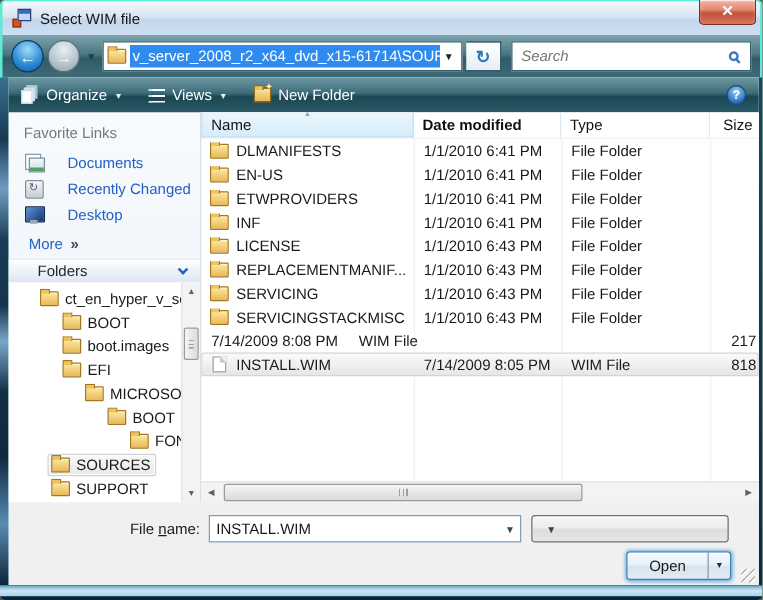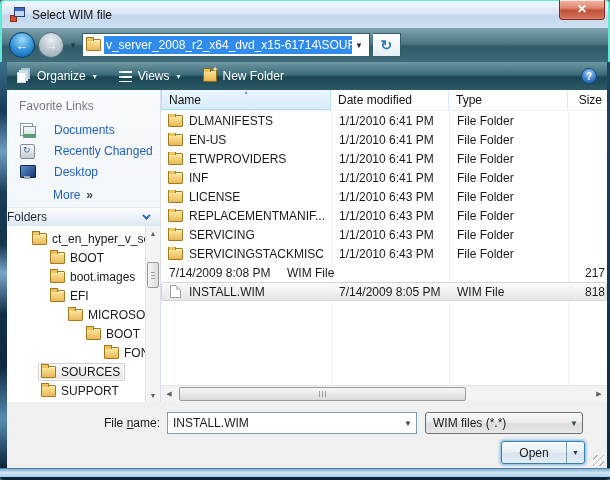--- a/index.html
+++ b/index.html
@@ -88,25 +88,25 @@
   .fav-icon { width:16px; height:14px; position:relative; flex:0 0 16px; }
   .documents-icon::before { content:''; position:absolute; left:1px; top:0; width:11px; height:11px; background:#fff; border:1px solid #8a9aa8; }
   .documents-icon::after { content:''; position:absolute; left:4px; top:3px; width:11px; height:10px;
     background:linear-gradient(#f4f8fa,#cfdde4); border:1px solid #78909e; box-shadow:inset 0 -3px 0 #4fa368; }
   .recently-changed-icon::before { content:''; position:absolute; left:1px; top:0; width:13px; height:13px;
     background:linear-gradient(#f6f7f8,#c6ccd3); border:1px solid #868d96; border-radius:2px; }
   .recently-changed-icon::after { content:'↻'; position:absolute; left:4px; top:1px; font-size:9px; color:#45688c; }
   .desktop-icon::before { content:''; position:absolute; left:1px; top:0; width:14px; height:11px;
     background:linear-gradient(135deg,#5b95d6,#16336e); border:1px solid #0d2347; border-radius:1px; }
   .desktop-icon::after { content:''; position:absolute; left:5px; top:11px; width:6px; height:3px; background:#9aa7b5; }
-  .more-row { padding:5px 0 5px 46px; color:#2360c5; display:flex; gap:6px; align-items:center; cursor:default; }
+  .more-row { padding:5px 0 5px 16px; color:#2360c5; display:flex; gap:6px; align-items:center; cursor:default; }
   .more-arrow { color:#3c4a58; font-weight:bold; letter-spacing:-1px; }
 
   .folders-band { height:19px; flex:0 0 19px; background:linear-gradient(#fdfefe,#dde7f2);
-    border-top:1px solid #e6ecf3; display:flex; align-items:center; padding-left:0; color:#1f2530; cursor:default; }
+    border-top:1px solid #e6ecf3; display:flex; align-items:center; padding-left:23px; color:#1f2530; cursor:default; }
   .folders-chevron { margin-left:auto; margin-right:12px; width:6px; height:6px;
     border-right:2px solid #2360c5; border-bottom:2px solid #2360c5; transform:rotate(45deg) translateY(-2px); }
 
   .tree-wrap { flex:1; min-height:0; background:#fff; display:flex; overflow:hidden; }
   .tree { flex:1; padding-top:3px; overflow:hidden; }
   .tree-item { height:19px; display:flex; align-items:center; white-space:nowrap; cursor:default; }
   .tree-node { display:inline-flex; align-items:center; gap:5px; padding:1px 4px 1px 2px; border:1px solid transparent; }
   .tree-node.selected { background:linear-gradient(#f8f8f8,#e7e7e7); border-color:#d2d2d2; border-radius:2px;
     box-shadow:inset 0 0 0 1px #fcfcfc; }
 
@@ -128,21 +128,21 @@
   .tree-scroll .sb-thumb { position:absolute; top:22px; left:1px; right:1px; height:26px;
     background:linear-gradient(90deg,#f4f4f4,#dcdcdc); border:1px solid #9a9a9a; border-radius:2px; }
   .tree-scroll .sb-thumb::after { content:''; position:absolute; left:3px; right:3px; top:9px; height:7px;
     background:repeating-linear-gradient(180deg,#9aa2a8 0 1px,transparent 1px 3px); }
 
   
   .filelist { flex:1; min-width:0; background:#fff; border-left:1px solid #d8dfe8; display:flex; flex-direction:column; }
   .lv-header { height:21px; flex:0 0 21px; display:flex; background:#fff; border-bottom:1px solid #eef2f6; }
   .h-cell { display:flex; align-items:center; padding-left:7px; border-right:1px solid #dce9f5; position:relative; color:#101010; cursor:default; }
   .h-name { width:170px; flex:0 0 170px; background:linear-gradient(#ebf6fd,#d6ecfa); border:1px solid #b8dcf0; border-top:none; }
-  .h-date { width:118px; flex:0 0 118px; }
+  .h-date { width:118px; flex:0 0 118px;font-weight:bold; }
   .h-type { width:119px; flex:0 0 119px; }
   .h-size { flex:1; justify-content:flex-end; padding-right:5px; border-right:none; }
   .sort-arrow { position:absolute; top:-1px; left:50%; transform:translateX(-50%); font-size:6px; color:#86accb; }
 
   .rows-area { flex:1; position:relative; overflow:hidden; }
   .gridline { position:absolute; top:0; bottom:0; width:1px; background:#f1f1f1; }
   .rows { position:relative; }
   .row { height:19px; display:flex; align-items:center; border:1px solid transparent; cursor:default; }
   .row.selected { background:linear-gradient(#fafafa,#e6e6e6); border-color:#d5d5d5; border-radius:2px; }
   .cell { white-space:nowrap; overflow:hidden; }
@@ -208,20 +208,24 @@
     </div>
     <span class="nav-dd">▼</span>
     <div class="address-box">
       <span class="icon-folder" style="margin-right:3px;"></span>
       <span class="address-sel">v_server_2008_r2_x64_dvd_x15-61714\SOURCES</span>
       <span class="address-dd">▼</span>
     </div>
     <div class="refresh-btn">
       <span>↻</span>
     </div>
+    <div class="search-box">
+      <span class="search-text">Search</span>
+      <span class="search-icon"></span>
+    </div>
   </div>
 
   <div class="border-left"></div>
   <div class="border-right"></div>
   <div class="border-bottom"></div>
 
   <div class="client">
 
     <div class="toolbar">
       <div class="tb-item">
@@ -475,21 +479,20 @@
     </div>
 
     <div class="footer">
       <div class="fname-row">
         <div class="fname-label"><span>File </span><u>n</u><span>ame:</span></div>
         <div class="combo">
           <span class="combo-val">INSTALL.WIM</span>
           <span class="combo-dd">▼</span>
         </div>
         <div class="fselect">
-          <span class="combo-val">WIM files (*.*)</span>
           <span class="combo-dd">▼</span>
         </div>
       </div>
       <div class="btn-row">
         <div class="open-btn">
           <span class="open-main">Open</span>
           <span class="open-arrow">▼</span>
         </div>
       </div>
       <div class="grip"></div>

